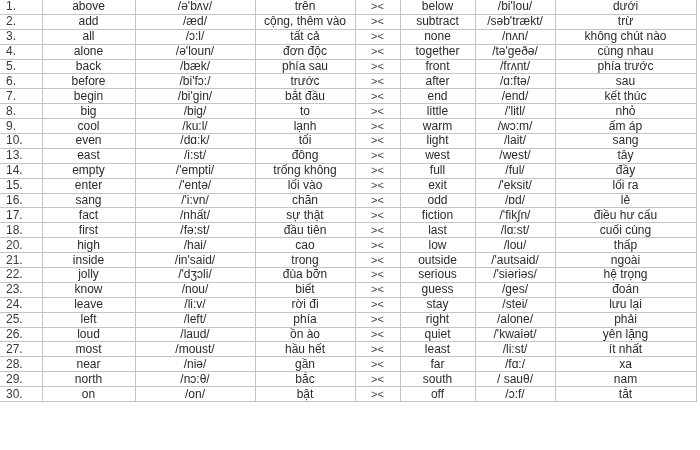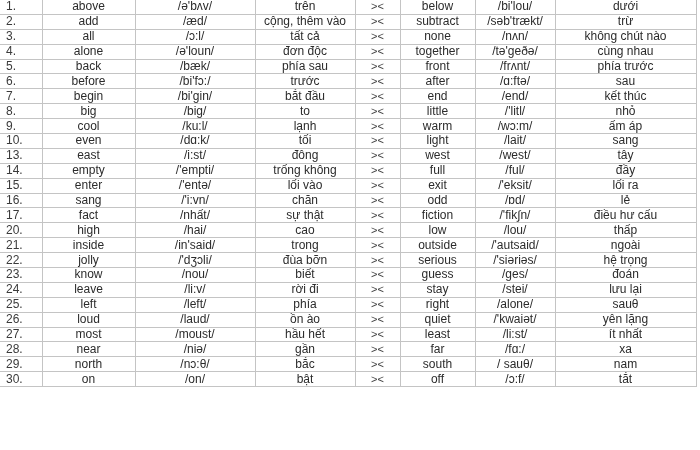--- a/index.html
+++ b/index.html
@@ -186,20 +186,30 @@
         <td class="no">17.</td>
         <td class="word">fact</td>
         <td class="ipa">/nhất/</td>
         <td class="meaning">sự thật</td>
         <td class="sign">&gt;&lt;</td>
         <td class="word">fiction</td>
         <td class="ipa">/'fik∫n/</td>
         <td class="meaning">điều hư cấu</td>
       </tr>
       <tr>
+        <td class="no">18.</td>
+        <td class="word">first</td>
+        <td class="ipa">/fə:st/</td>
+        <td class="meaning">đầu tiên</td>
+        <td class="sign">&gt;&lt;</td>
+        <td class="word">last</td>
+        <td class="ipa">/lɑ:st/</td>
+        <td class="meaning">cuối cùng</td>
+      </tr>
+      <tr>
         <td class="no">20.</td>
         <td class="word">high</td>
         <td class="ipa">/hai/</td>
         <td class="meaning">cao</td>
         <td class="sign">&gt;&lt;</td>
         <td class="word">low</td>
         <td class="ipa">/lou/</td>
         <td class="meaning">thấp</td>
       </tr>
       <tr>
@@ -243,21 +253,21 @@
         <td class="meaning">lưu lại</td>
       </tr>
       <tr>
         <td class="no">25.</td>
         <td class="word">left</td>
         <td class="ipa">/left/</td>
         <td class="meaning">phía</td>
         <td class="sign">&gt;&lt;</td>
         <td class="word">right</td>
         <td class="ipa">/alone/</td>
-        <td class="meaning">sauθ</td>
+        <td class="meaning">phải</td>
       </tr>
       <tr>
         <td class="no">26.</td>
         <td class="word">loud</td>
         <td class="ipa">/laud/</td>
         <td class="meaning">ồn ào</td>
         <td class="sign">&gt;&lt;</td>
         <td class="word">quiet</td>
         <td class="ipa">/'kwaiət/</td>
         <td class="meaning">yên lặng</td>

